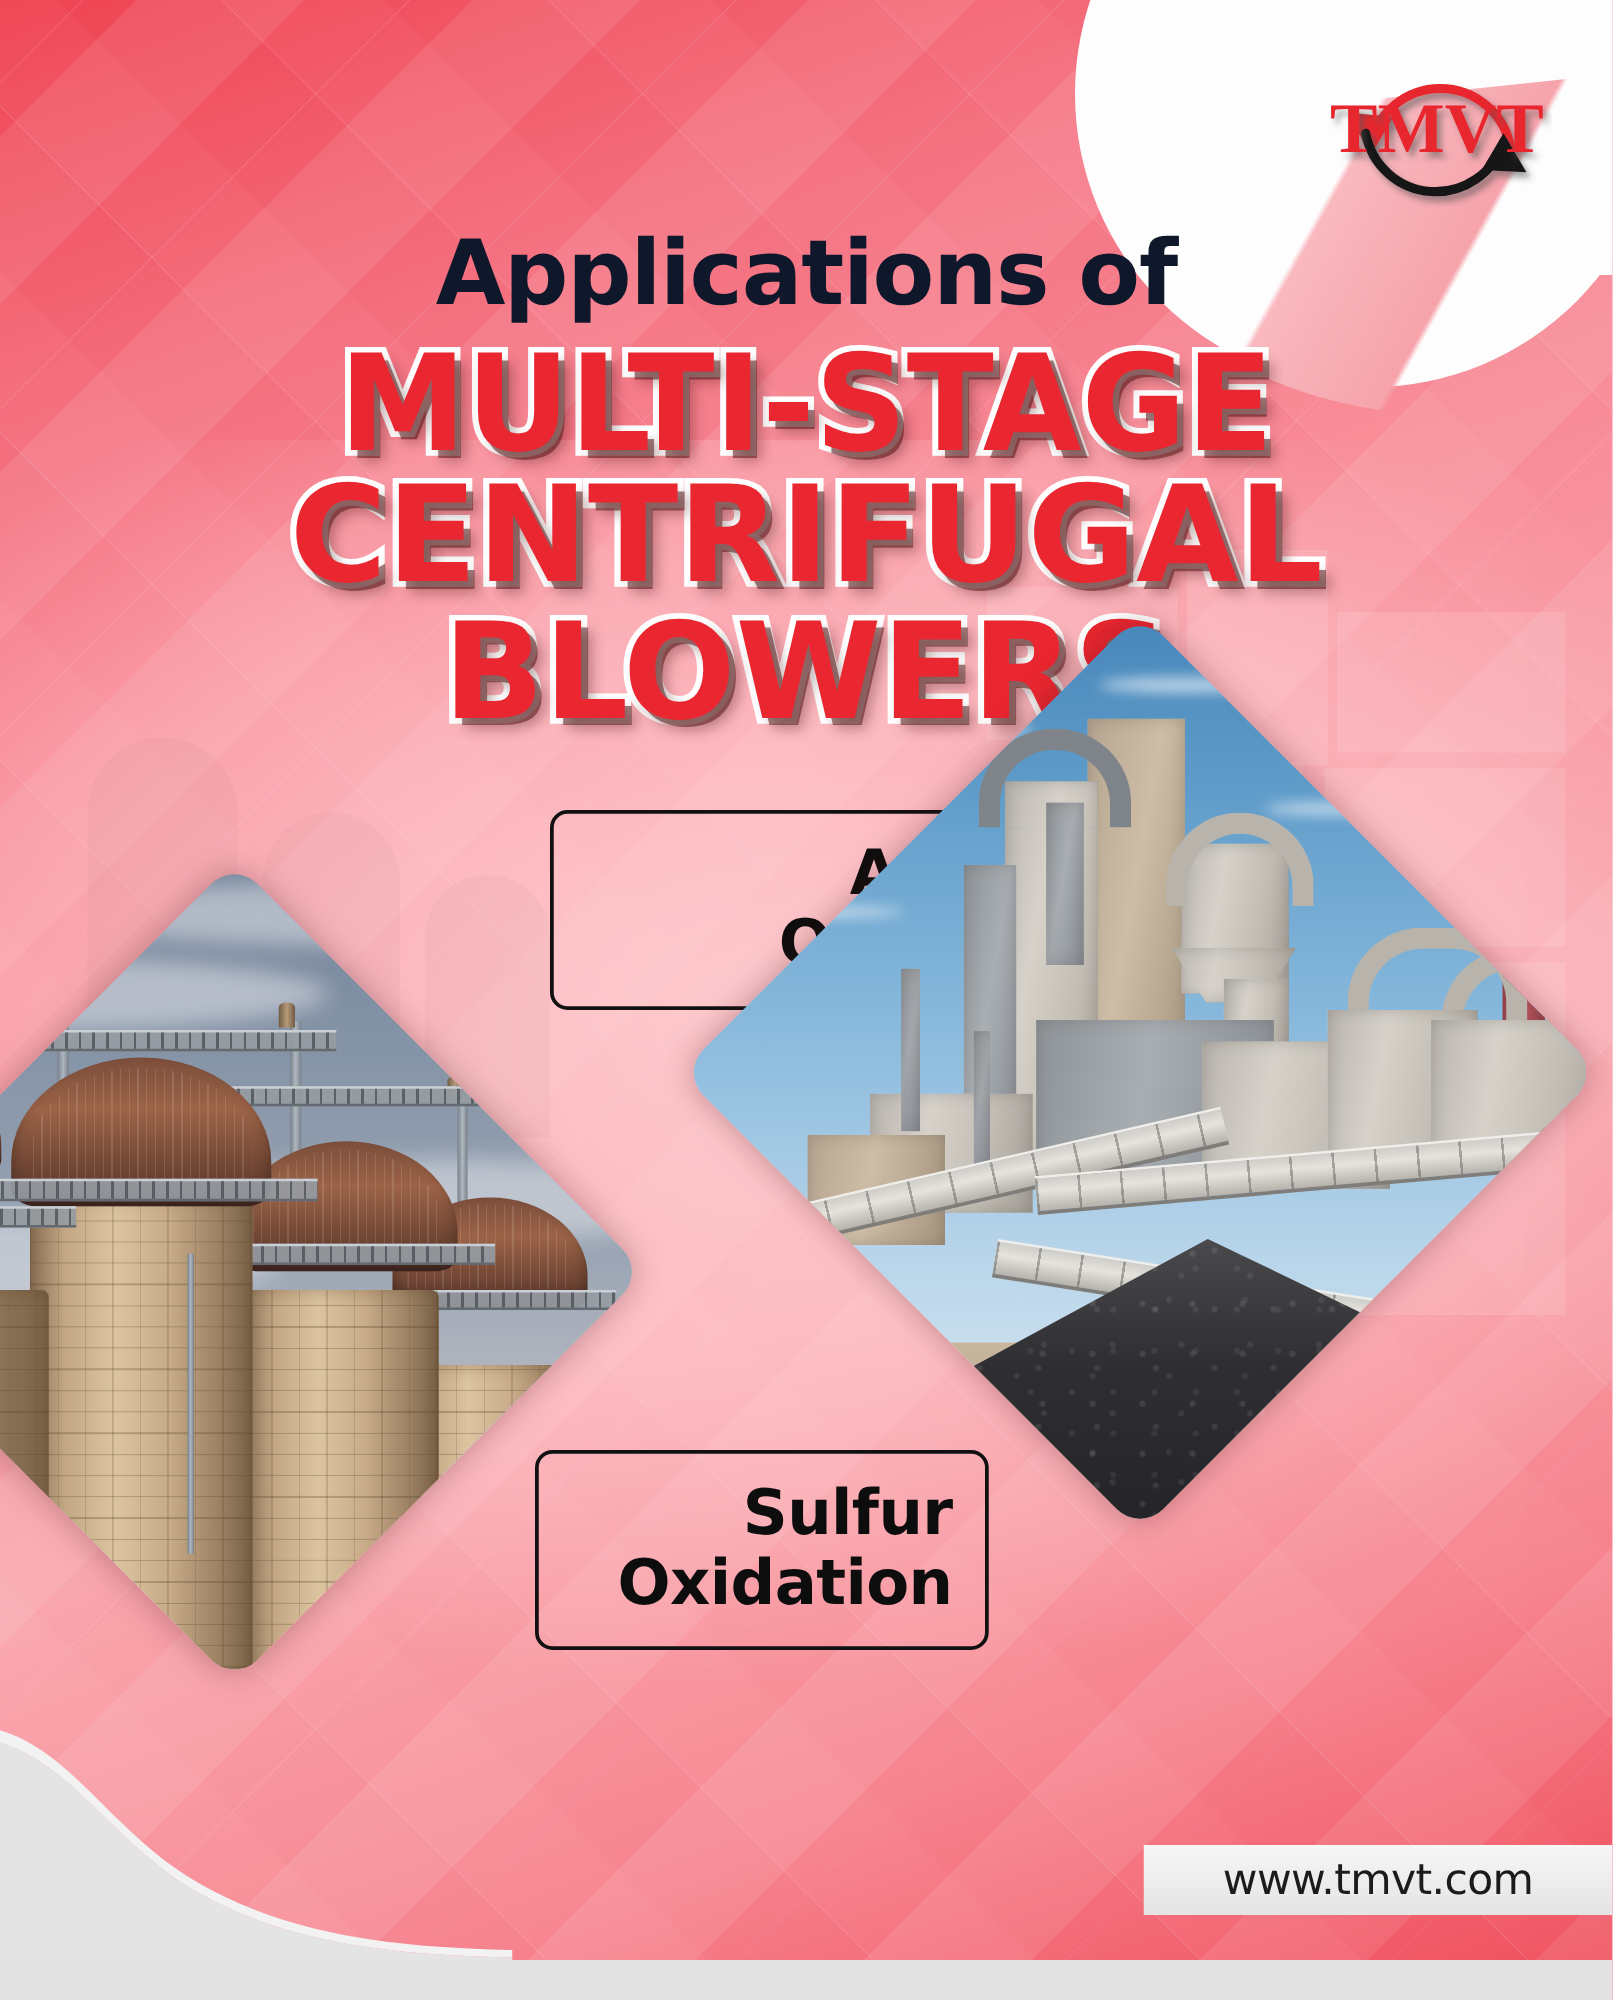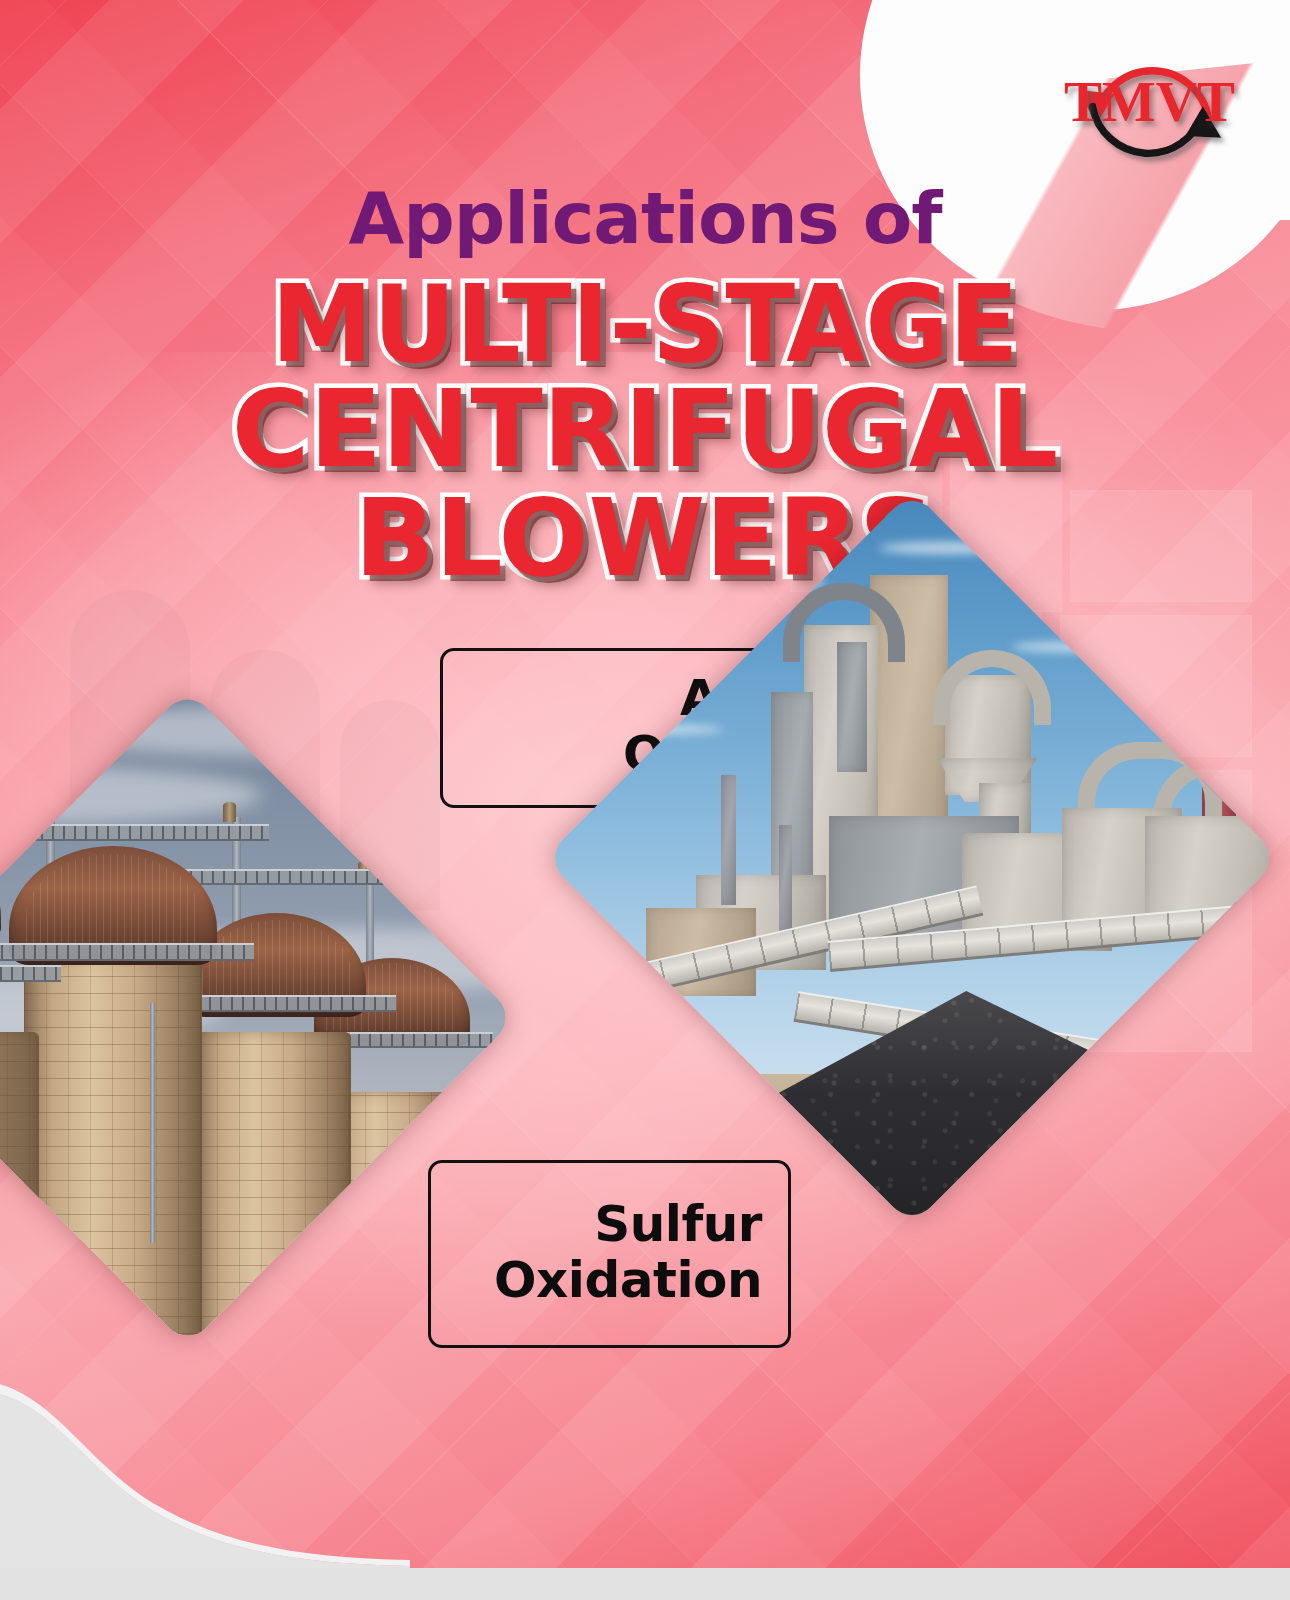--- a/index.html
+++ b/index.html
@@ -139,21 +139,21 @@
     position: absolute;
     left: 0; right: 0;
     top: 182px;
     text-align: center;
   }
   .title-small {
     font-family: "DejaVu Sans", sans-serif;
     font-weight: bold;
     font-size: 72px;
     line-height: 1.0;
-    color: #701a75;
+    color: #0f172a;
     letter-spacing: -1px;
   }
   .title-big {
     font-family: "DejaVu Sans Condensed", "Liberation Sans Narrow", "Liberation Sans", sans-serif;
     font-weight: bold;
     color: #ea2630;
     letter-spacing: 0px;
     -webkit-text-stroke: 9px #ffffff;
     paint-order: stroke fill;
     text-shadow:
@@ -356,21 +356,21 @@
     top: 648px;
     width: 480px;
     height: 160px;
     font-size: 50px;
     z-index: 2;
   }
   #label-sulfur {
     left: 428px;
     top: 1160px;
     width: 363px;
-    height: 188px;
+    height: 160px;
     font-size: 50px;
     z-index: 2;
   }
 
   
   #url-bar {
     position: absolute;
     right: 0;
     bottom: 68px;
     width: 375px;
@@ -553,14 +553,17 @@
 
   <div class="wave-bl">
     <svg viewBox="0 0 440 220" preserveAspectRatio="none" xmlns="http://www.w3.org/2000/svg">
       <path d="M0,40 C80,40 110,120 190,165 C260,204 340,214 440,216 L440,220 L0,220 Z" fill="#e4e4e4"></path>
       <path d="M0,30 C80,30 110,112 190,157 C260,197 340,208 440,210 L440,216 C340,214 260,204 190,165 C110,120 80,40 0,40 Z" fill="#f2f2f2"></path>
     </svg>
   </div>
 
   <div class="bottom-strip"></div>
 
+  <div id="url-bar">
+    <span class="url-text">www.tmvt.com</span>
+  </div>
 
 </div>
 
 </body></html>

